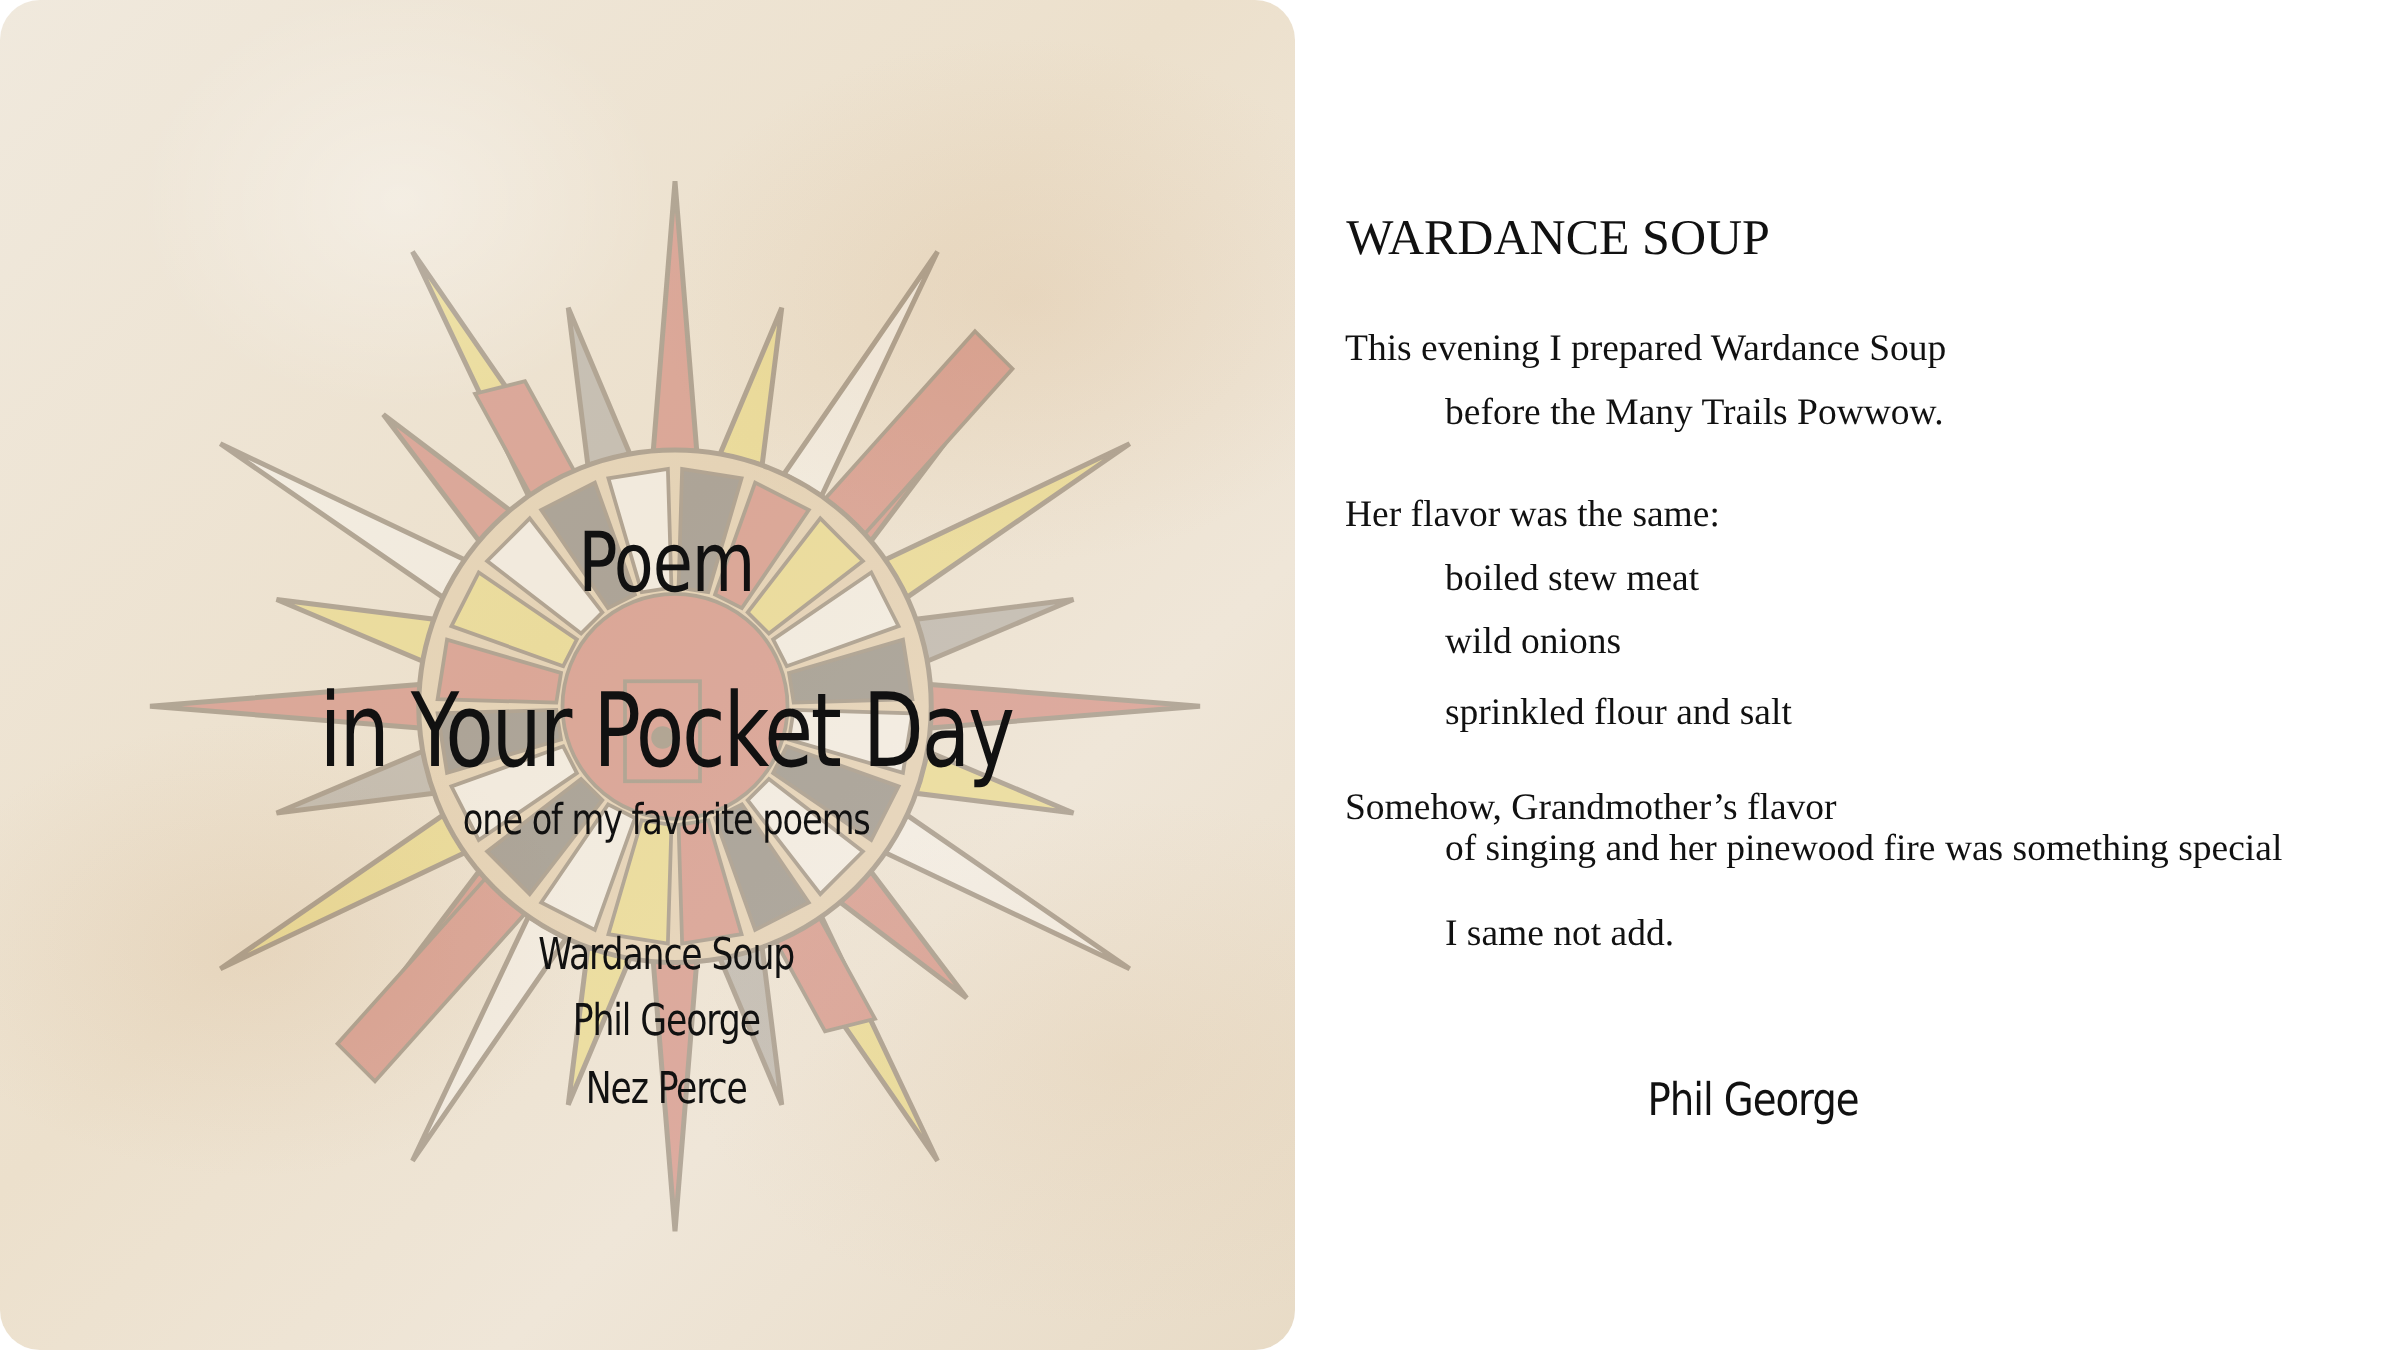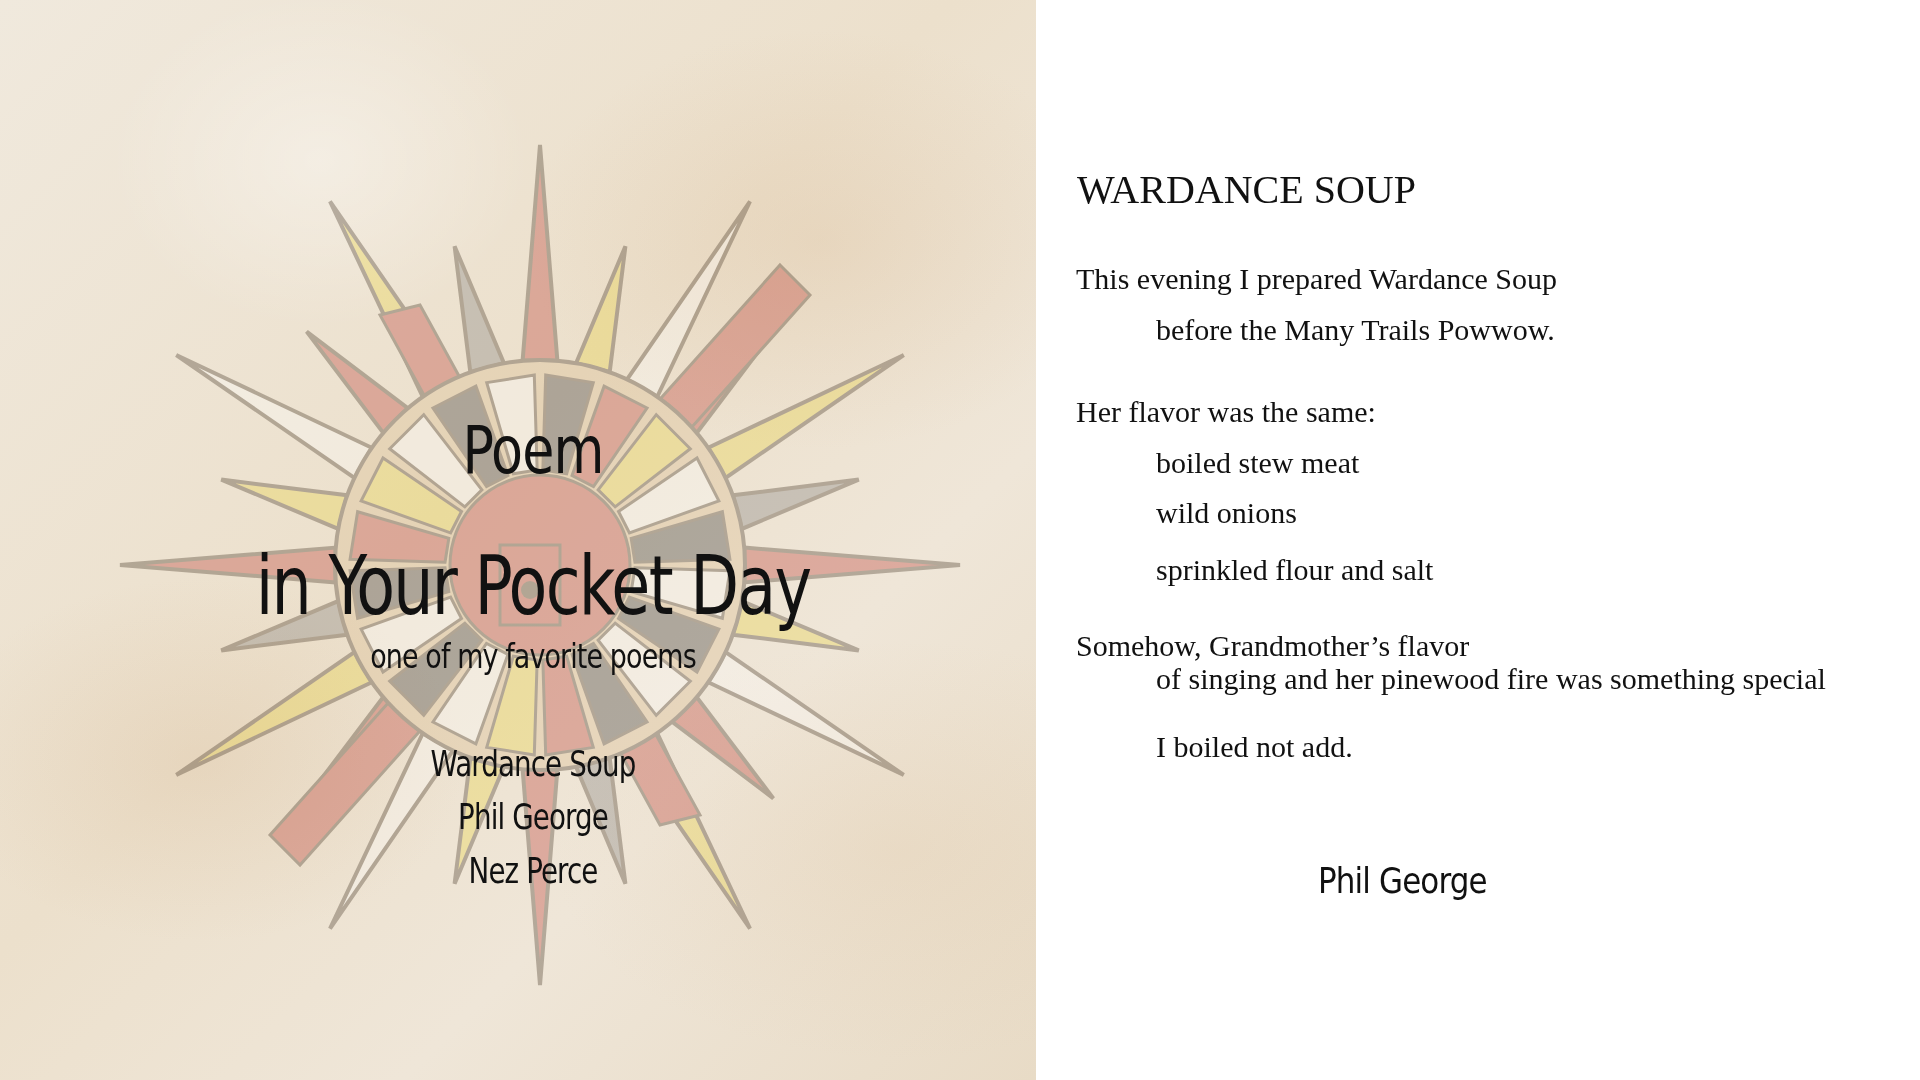--- a/index.html
+++ b/index.html
@@ -8,20 +8,21 @@
       background: #ffffff;
     }
     .left-panel {
       position: absolute; left: 0; top: 0; width: 1036px; height: 1080px; overflow: hidden;
       background:
         radial-gradient(ellipse 420px 300px at 820px 240px, rgba(214,180,140,0.25), rgba(214,180,140,0) 70%),
         radial-gradient(ellipse 380px 260px at 200px 760px, rgba(210,176,136,0.22), rgba(210,176,136,0) 70%),
         radial-gradient(ellipse 300px 240px at 320px 160px, rgba(255,255,255,0.35), rgba(255,255,255,0) 70%),
         radial-gradient(ellipse 500px 300px at 900px 850px, rgba(220,190,150,0.20), rgba(220,190,150,0) 70%),
         linear-gradient(135deg, #f0e9dd 0%, #ece0cc 45%, #efe6d8 70%, #e8dbc6 100%);
+      border-radius: 32px;
     }
     .sunburst { position: absolute; left: 0; top: 0; width: 1036px; height: 1080px; opacity: 0.32; }
     .overlay-text { position: absolute; left: 0; top: 0; width: 1036px; height: 1080px; }
     .hand {
       font-family: "DejaVu Sans", sans-serif;
       font-stretch: condensed;
       color: #111111;
       position: absolute;
       white-space: nowrap;
       text-align: center;
@@ -140,16 +141,16 @@
   <div class="serif poem-title">WARDANCE SOUP</div>
   <div id="poem-body">
       <div class="serif poem-line flush" style="top: 262px;">This evening I prepared Wardance Soup</div>
       <div class="serif poem-line indent" style="top: 312.5px; text-align: center;">before the Many Trails Powwow.</div>
       <div class="serif poem-line flush" style="top: 395px;">Her flavor was the same:</div>
       <div class="serif poem-line indent" style="top: 445.5px;">boiled stew meat</div>
       <div class="serif poem-line indent" style="top: 496px;">wild onions</div>
       <div class="serif poem-line indent" style="top: 553px;">sprinkled flour and salt</div>
       <div class="serif poem-line flush" style="top: 629px;">Somehow, Grandmother’s flavor</div>
       <div class="serif poem-line indent" style="top: 662px;">of singing and her pinewood fire was something special</div>
-      <div class="serif poem-line indent" style="top: 730px;">I boiled not add.</div>
+      <div class="serif poem-line indent" style="top: 730px;">I same not add.</div>
     </div>
   <div class="signature">Phil George</div>
 </div>
 
 </body></html>

